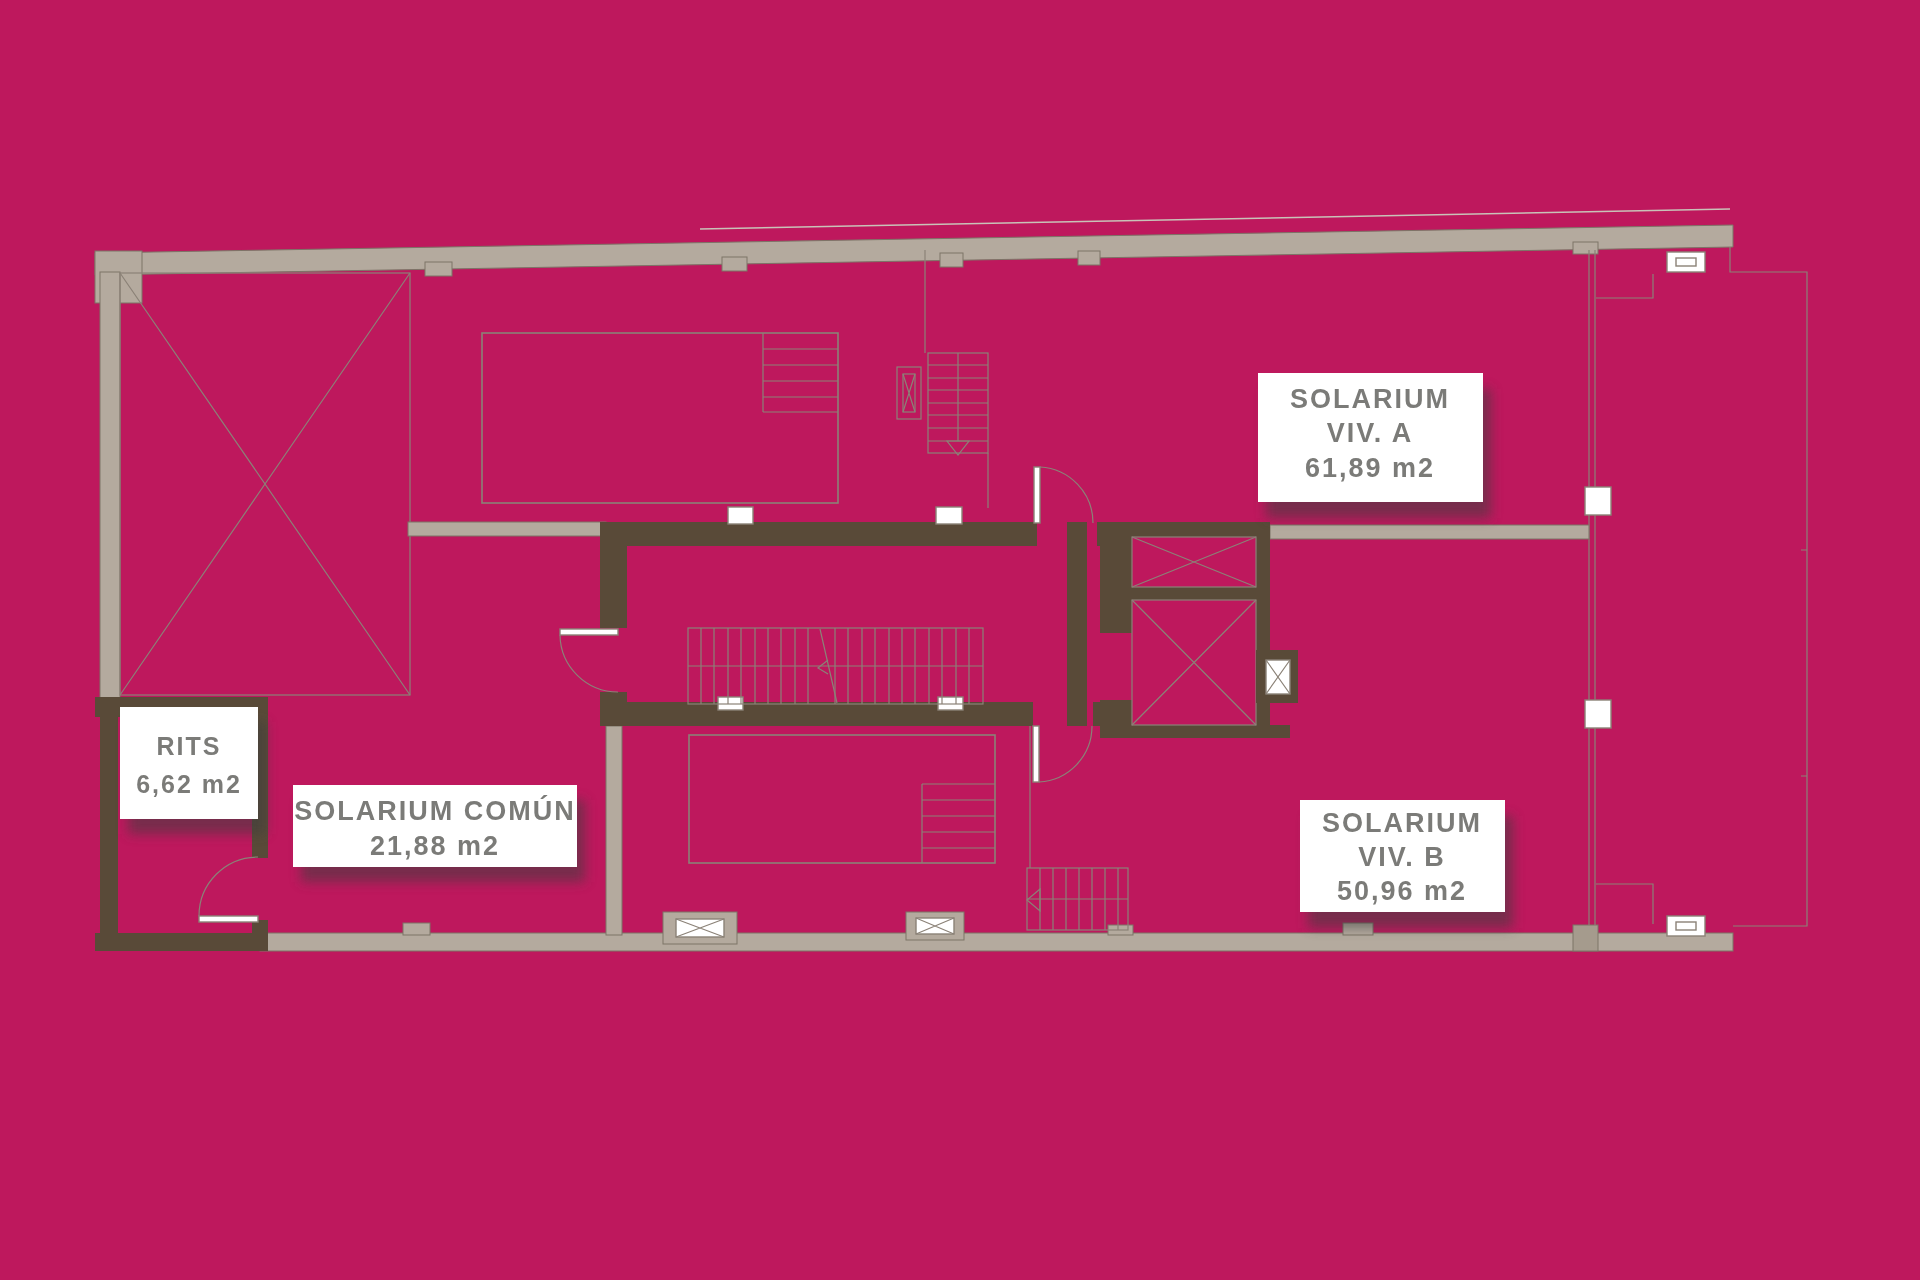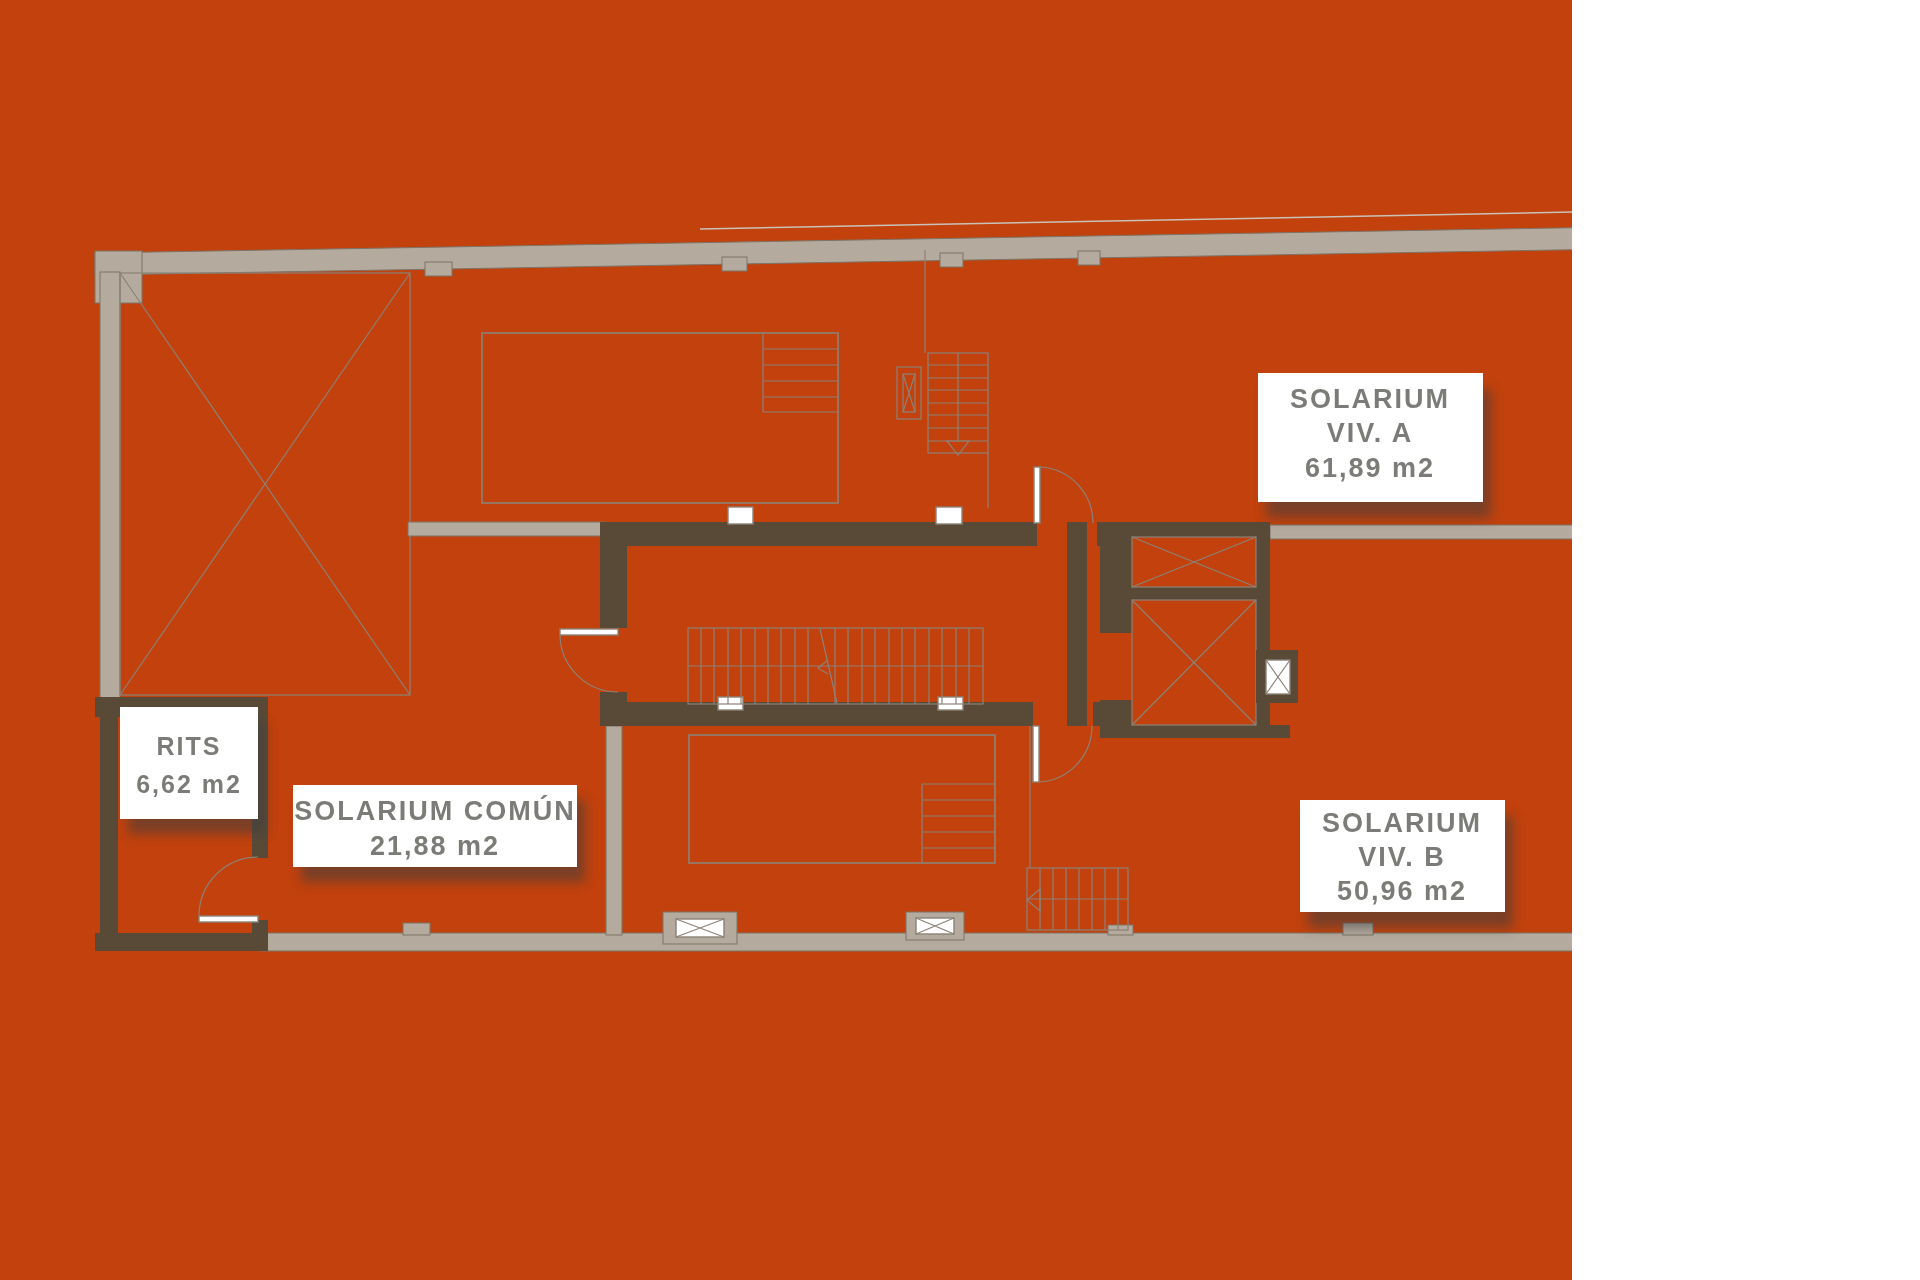--- a/index.html
+++ b/index.html
@@ -1,16 +1,16 @@
 <!DOCTYPE html>
 <html><head>
 <meta charset="utf-8">
 <style>
   html,body{margin:0;padding:0;background:#ffffff;}
-  .page{position:relative;width:1572px;height:1280px;background:#c2410c;overflow:hidden;
+  .page{position:relative;width:1920px;height:1280px;background:#be185d;overflow:hidden;
         font-family:"Liberation Sans", sans-serif;}
   svg{display:block;}
   text{font-family:"Liberation Sans", sans-serif;font-weight:bold;fill:#7b7b78;}
   .lbl-big{font-size:27px;letter-spacing:2px;}
   .lbl-med{font-size:25px;letter-spacing:2px;}
   .wall-ext{fill:#b4aa9e;stroke:#7d7467;stroke-width:1;}
   .wall-ext2{fill:#a59b8d;stroke:#7d7467;stroke-width:1;}
   .wall-int{fill:#594a38;stroke:none;}
   .thin{fill:none;stroke:#8b8277;stroke-width:1.6;}
   .thin2{fill:none;stroke:#8b8277;stroke-width:1.2;}

